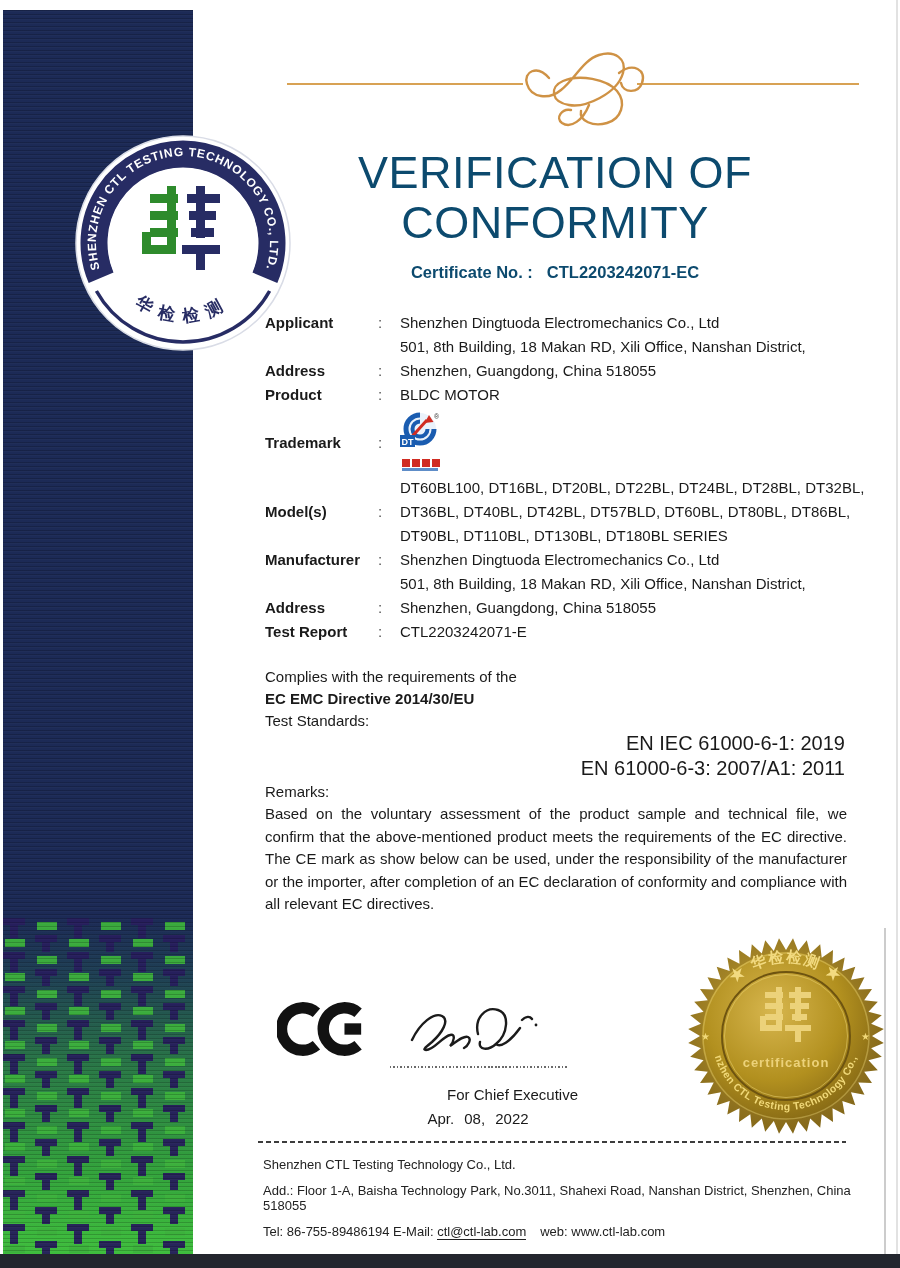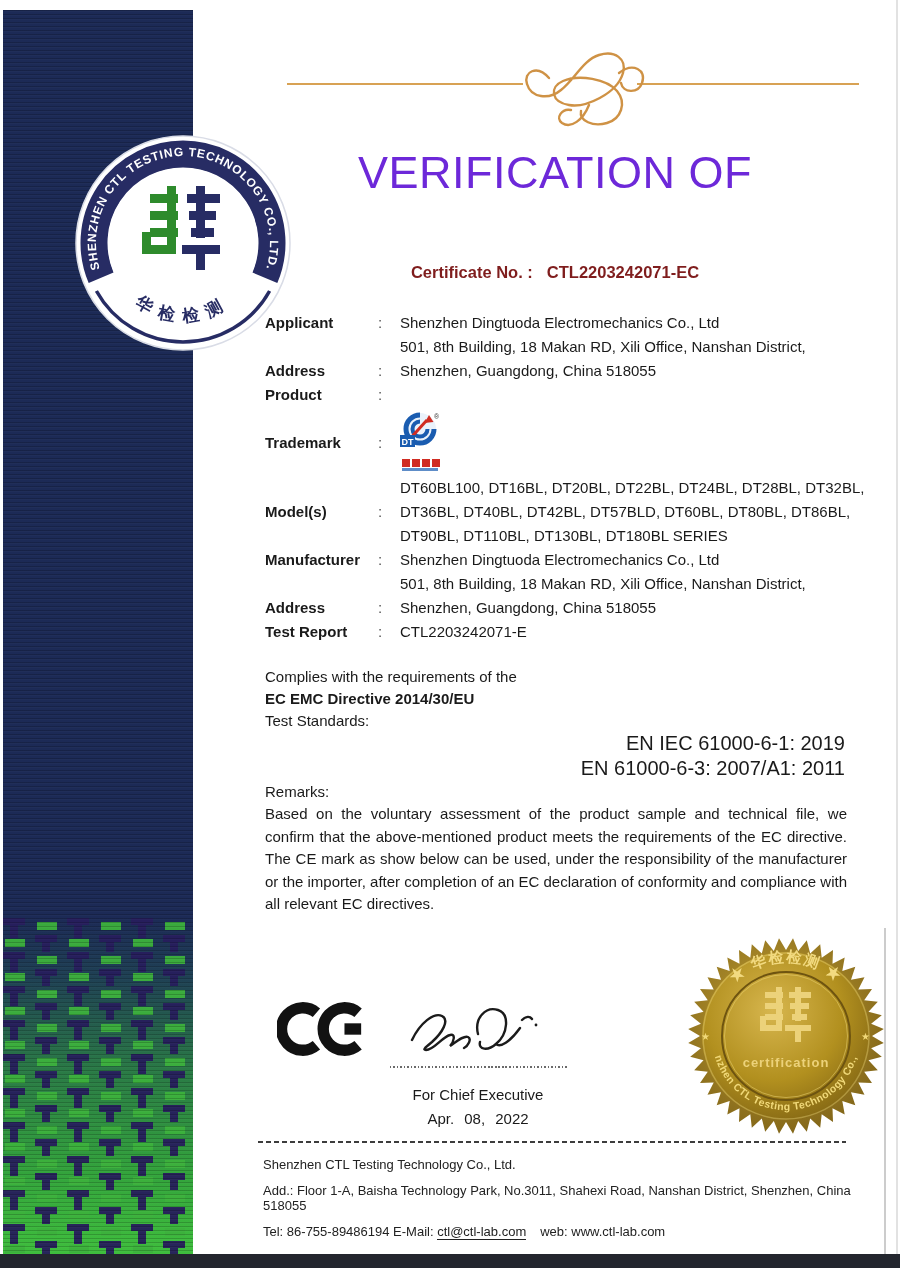--- a/index.html
+++ b/index.html
@@ -23,26 +23,26 @@
   .edge-right-line{position:absolute;left:884px;top:928px;width:2px;height:326px;background:#cccccc;}
   .edge-right-faint{position:absolute;left:896px;top:0;width:2px;height:1268px;background:#e2e2e2;}
   .bottom-strip{position:absolute;left:0;top:1254px;width:900px;height:14px;background:#23262e;}
   
   .flourish{position:absolute;left:285px;top:42px;}
   
   .ctl-logo{position:absolute;left:72px;top:132px;}
   
   .title{
     position:absolute;left:210px;top:148px;width:690px;
-    text-align:center;font-size:45px;line-height:50px;color:#6d28d9;
+    text-align:center;font-size:45px;line-height:50px;color:#0c4a6e;
     letter-spacing:.5px;
   }
   .certline{
     position:absolute;left:210px;top:263px;width:690px;text-align:center;
-    font-size:16.5px;font-weight:bold;color:#7f1d1d;
+    font-size:16.5px;font-weight:bold;color:#0c4a6e;
   }
   .certline .num{margin-left:14px;}
   
   .fields{position:absolute;left:265px;top:311px;width:612px;font-size:15px;line-height:24px;}
   .frow{display:flex;align-items:flex-end;}
   .frow.center{align-items:center;}
   .flabel{width:113px;font-weight:bold;flex:0 0 113px;}
   .fcolon{width:22px;flex:0 0 22px;color:#555;}
   .fvalue{flex:1;}
   .trademark-row{margin:4px 0 2px 0;}
@@ -56,21 +56,21 @@
   .standards{position:absolute;left:265px;top:731px;width:580px;text-align:right;
     font-size:20px;font-weight:normal;line-height:25px;}
   
   .remarks{position:absolute;left:265px;top:781px;width:582px;font-size:15px;line-height:22.4px;}
   .remarks .para{text-align:justify;}
   
   .ce-mark{position:absolute;left:277px;top:993px;}
   .sig-svg{position:absolute;left:398px;top:998px;}
   .sig-line{position:absolute;left:390px;top:1066px;width:178px;height:2px;
     background:repeating-linear-gradient(to right,#6a6a6a 0 1.5px,transparent 1.5px 3.5px);}
-  .sig-for{position:absolute;left:378px;top:1086px;width:200px;text-align:center;font-size:15px;}
+  .sig-for{position:absolute;left:378px;top:1086px;width:200px;text-align:right;font-size:15px;}
   .sig-date{position:absolute;left:378px;top:1110px;width:200px;text-align:center;font-size:15px;word-spacing:6px;}
   
   .gold-seal{position:absolute;left:686px;top:936px;}
   
   .divider{position:absolute;left:258px;top:1141px;width:588px;height:2px;
     background:repeating-linear-gradient(to right,#3c3c3c 0 5px,transparent 5px 8px);}
   .footer{position:absolute;left:263px;top:1157px;width:620px;font-size:13px;line-height:15px;color:#222;}
   .footer div{margin-bottom:11px;}
   .footer .email{border-bottom:1px solid #222;}
   .footer .web{margin-left:14px;}
@@ -149,40 +149,42 @@
         <rect x="117" y="79" width="27" height="9"></rect>
           <rect x="119" y="96" width="23" height="9"></rect>
         <rect x="110" y="113" width="38" height="9"></rect>
           <rect x="124" y="122" width="9" height="16"></rect>
       </g>
     </g>
   </svg>
 
   <div class="title">
     <div>VERIFICATION OF</div>
+    <div>CONFORMITY</div>
   </div>
 
   <div class="certline">
     <span>Certificate No. :</span><span class="num">CTL2203242071-EC</span>
   </div>
 
   <div class="fields">
     <div class="frow">
       <div class="flabel">Applicant</div>
       <div class="fcolon">:</div>
       <div class="fvalue">Shenzhen Dingtuoda Electromechanics Co., Ltd</div>
     </div>
     <div class="frow">
       <div class="flabel">Address</div>
       <div class="fcolon">:</div>
       <div class="fvalue">501, 8th Building, 18 Makan RD, Xili Office, Nanshan District, Shenzhen, Guangdong, China 518055</div>
     </div>
     <div class="frow">
       <div class="flabel">Product</div>
       <div class="fcolon">:</div>
+      <div class="fvalue">BLDC MOTOR</div>
     </div>
     <div class="frow center trademark-row">
       <div class="flabel">Trademark</div>
       <div class="fcolon">:</div>
       <div class="fvalue">
         <span class="tm-logo">
           <svg width="42" height="40" viewBox="0 0 42 40">
             <circle cx="20" cy="18" r="16" fill="#eaf2fb"></circle>
             <path d="M20 4 A14 14 0 1 0 34 18" stroke="#1a5cb0" stroke-width="5" fill="none"></path>
             <path d="M20 10.5 A7.5 7.5 0 1 0 27.5 18" stroke="#1a5cb0" stroke-width="4" fill="none"></path>

